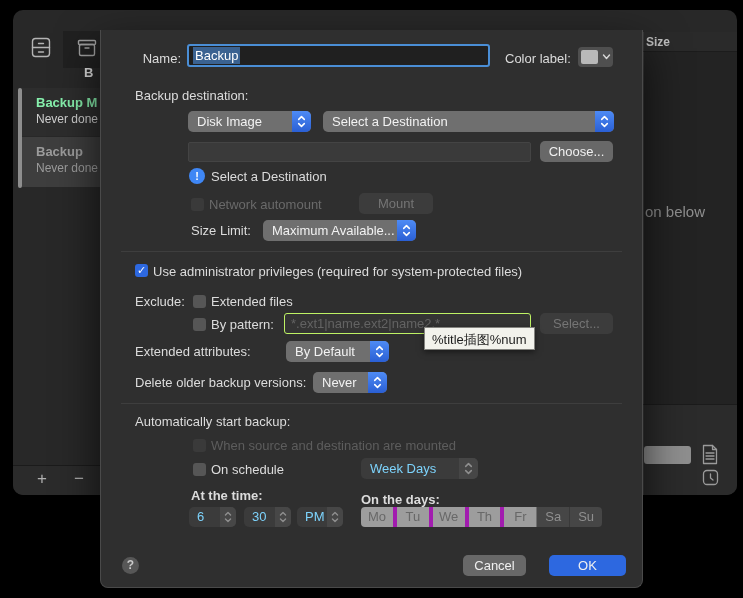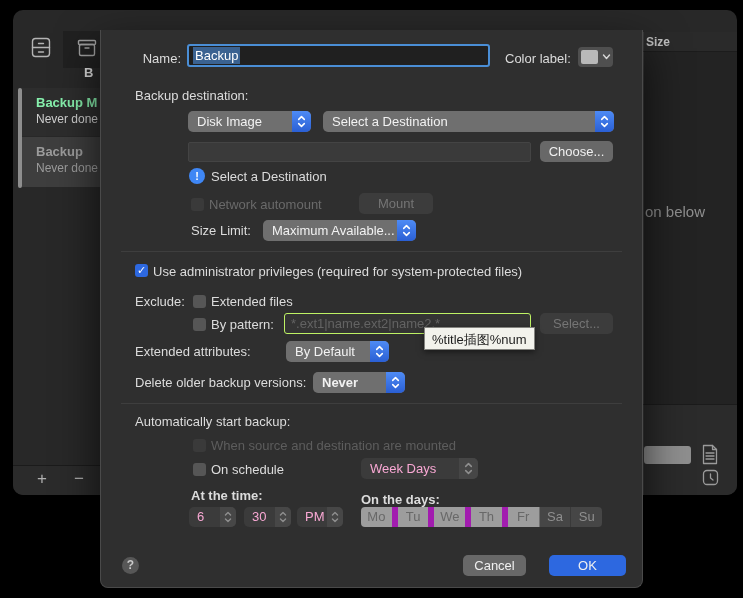--- a/index.html
+++ b/index.html
@@ -40,21 +40,21 @@
   .lbl.dim{color:#6a6a6a;}
   .lbl.dimmer{color:#5d5d5d;}
   .lbl.b{font-weight:700;}
   .divider{position:absolute;left:20px;right:20px;height:1px;background:#3e3e3e;}
 
   .sel{position:absolute;height:21px;background:#6f6f6f;border-radius:5px;color:#f2f2f2;
     line-height:21px;padding:0 26px 0 9px;box-sizing:border-box;white-space:nowrap;}
   .sel .cap{position:absolute;top:0;right:0;width:19px;height:21px;border-radius:0 5px 5px 0;
     background:linear-gradient(#4e8bf5,#2a5fd4);}
   .sel .cap svg{position:absolute;left:4px;top:3px;}
-  .sel.dis{background:#3b3b3b;color:#f9a8d4;}
+  .sel.dis{background:#3b3b3b;color:#7dd3fc;}
   .sel.dis .cap{background:#464646;}
   .sel.small{height:20px;line-height:20px;padding:0 20px 0 8px;}
   .sel.small .cap{width:16px;height:20px;background:#474747;}
   .sel.small .cap svg{left:3px;top:3px;}
 
   .btn{position:absolute;height:21px;border-radius:5px;text-align:center;line-height:21px;
     font-size:13px;color:#f0f0f0;box-sizing:border-box;}
   .btn.gray{background:#686868;}
   .btn.disb{background:#3c3c3c;color:#757575;}
   .btn.blue{background:#2d68e0;}
@@ -79,21 +79,21 @@
     border:1px solid #bef264;border-radius:3px;color:#9a9a9a;font-size:13px;
     font-family:"Liberation Sans","DejaVu Sans",sans-serif;padding:0 6px;box-sizing:border-box;outline:none;}
   #pattern-field::placeholder{color:#636363;opacity:1;}
 
   #tooltip{left:323px;top:297px;height:23px;background:#f2f2ec;border:1px solid #83837f;
     color:#1d1d1d;line-height:23px;padding:0 7px;white-space:nowrap;
     box-shadow:0 2px 6px rgba(0,0,0,.5);z-index:30;}
 
   #days-seg{left:260px;top:477px;width:241px;height:20px;display:flex;border-radius:4px;overflow:hidden;}
   .seg{flex:1;text-align:center;line-height:20px;font-size:13px;}
-  .seg.on{background:#9d9d9d;color:#686868;border-right:6px solid #a21caf;}
+  .seg.on{background:#9d9d9d;color:#686868;border-right:4px solid #a21caf;}
   .seg.on.last{border-right:1px solid #6f6f6f;}
   .seg.off{background:#464646;color:#8f8f8f;border-right:1px solid #393939;}
   .seg.off:last-child{border-right:none;}
 
   #help-btn{left:21px;top:527px;width:17px;height:17px;border-radius:50%;background:#575757;
     color:#c9c9c9;text-align:center;line-height:17px;font-size:12px;font-weight:700;}
 </style>
 </head>
 <body>
 
@@ -229,21 +229,21 @@
   <div class="sel" style="left:185px;top:311px;width:103px;">
     <span>By Default</span>
     <span class="cap">
       <svg width="11" height="15" viewBox="0 0 11 15">
           <path d="M2.7 5.4 L5.5 2.6 L8.3 5.4 M2.7 9.6 L5.5 12.4 L8.3 9.6" fill="none" stroke="#fff" stroke-width="1.5" stroke-linecap="round" stroke-linejoin="round"></path>
         </svg>
     </span>
   </div>
 
   <div class="lbl" style="left:34px;top:345px;">Delete older backup versions:</div>
-  <div class="sel" style="left:212px;top:342px;width:92px;font-weight:bold;">
+  <div class="sel" style="left:212px;top:342px;width:74px;">
     <span>Never</span>
     <span class="cap">
       <svg width="11" height="15" viewBox="0 0 11 15">
           <path d="M2.7 5.4 L5.5 2.6 L8.3 5.4 M2.7 9.6 L5.5 12.4 L8.3 9.6" fill="none" stroke="#fff" stroke-width="1.5" stroke-linecap="round" stroke-linejoin="round"></path>
         </svg>
     </span>
   </div>
 
   <div class="divider" style="top:373px;"></div>
 

